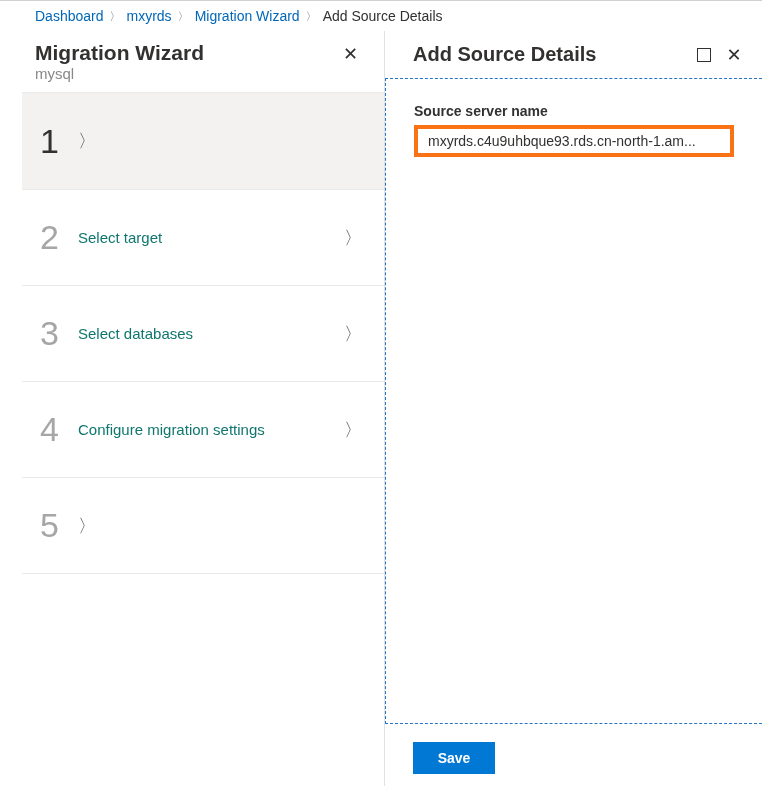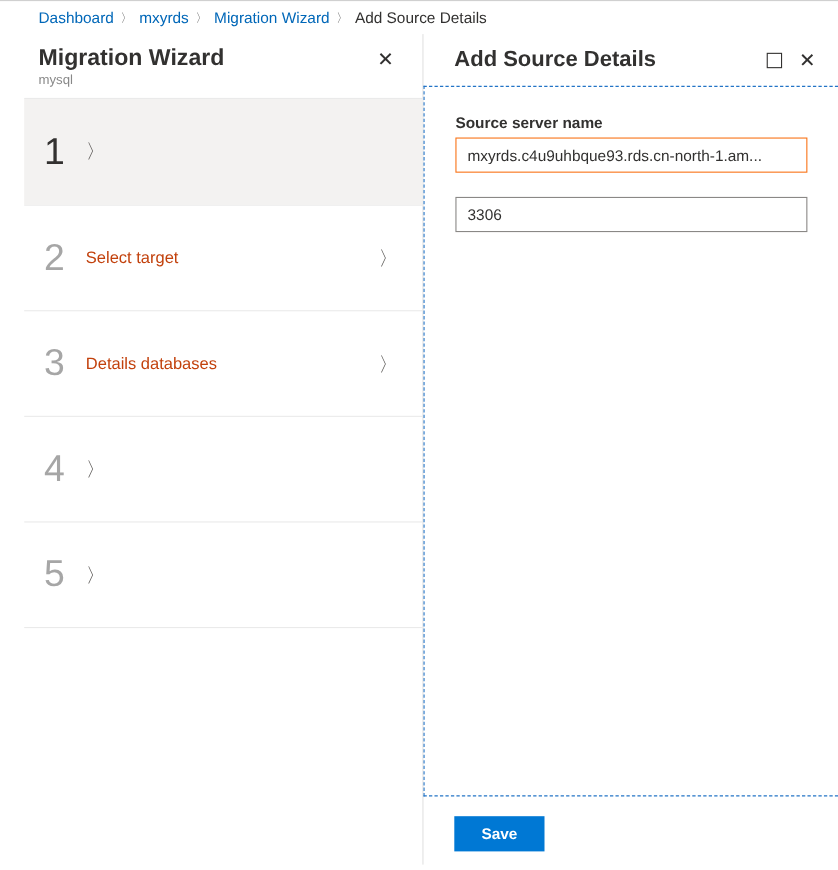--- a/index.html
+++ b/index.html
@@ -11,48 +11,48 @@
     .breadcrumb .bc-sep { color:#707070; font-size:11px; }
     .breadcrumb .bc-current { color:#323130; }
 
     .main { display:flex; width:100%; height:calc(100% - 36px); }
     .left { width:385px; border-right:1px solid #e1e1e1; display:flex; flex-direction:column; }
     .left-body { padding-left:22px; }
 
     .wiz-header { display:flex; align-items:flex-start; justify-content:space-between; padding:10px 22px 10px 35px; }
     .wiz-title-block { display:flex; flex-direction:column; }
     .wiz-title { font-size:21px; font-weight:600; color:#323130; }
-    .wiz-sub { font-size:12px; color:#888; margin-top:0px; }
+    .wiz-sub { font-size:15px; color:#888; margin-top:0px; }
     .close-x { font-size:18px; font-weight:400; color:#323130; cursor:pointer; padding:4px; line-height:1; }
 
     .steps { display:flex; flex-direction:column; }
     .step { display:flex; align-items:center; height:96px; padding:0 22px 0 18px; cursor:pointer; border-bottom:0; }
     .step + .step { border-top:1px solid #eaeaea; }
     .steps { border-top:1px solid #eaeaea; border-bottom:1px solid #eaeaea; }
     .step.active { background:#f3f2f1; }
     .step-num { font-size:34px; font-weight:350; color:#a6a6a6; width:38px; display:flex; justify-content:flex-start; }
     .step.active .step-num { color:#323130; }
-    .step-label { font-size:15px; color:#c2410c; flex:1; }
+    .step-label { font-size:15px; color:#0f766e; flex:1; }
     .step.active .step-label { color:#323130; }
     .step-chevron { font-size:18px; color:#605e5c; font-weight:300; }
 
     .right { flex:1; display:flex; flex-direction:column; }
     .right-header { display:flex; align-items:center; justify-content:space-between; padding:12px 20px 12px 28px; }
     .panel-title { font-size:20px; font-weight:600; color:#323130; }
     .hdr-icons { display:flex; align-items:center; gap:14px; }
     .hdr-icon { width:16px; height:16px; display:flex; align-items:center; justify-content:center; cursor:pointer; color:#323130; }
     .hdr-square { width:14px; height:14px; border:1px solid #323130; }
     .hdr-close { font-size:18px; line-height:1; }
 
     .panel-body { flex:1; display:flex; flex-direction:column; }
     .panel-content { flex:1; margin:0 0 0 0; border-top:1px dashed #2374c6; border-left:1px dashed #2374c6; border-bottom:1px dashed #2374c6; padding:24px 28px 0 28px; }
 
     .form-field { margin-bottom:22px; }
     .form-field label { display:block; font-weight:600; font-size:14px; color:#323130; margin-bottom:6px; }
-    .form-field input { width:100%; height:32px; border:1px solid #f97316; padding:0 10px; font-size:14px; color:#323130; outline:none; text-overflow:ellipsis; font-family:inherit; }
+    .form-field input { width:100%; height:32px; border:4px solid #f97316; padding:0 10px; font-size:14px; color:#323130; outline:none; text-overflow:ellipsis; font-family:inherit; }
     .form-field input.neutral { border-color:#8a8886; }
 
     .panel-footer { padding:18px 28px 12px 28px; }
     .save-btn { background:#0078d4; color:#fff; border:none; height:32px; width:82px; font-size:14px; font-weight:600; cursor:pointer; }
   </style>
 </head>
 <body>
 
 <div class="top-divider"></div>
 
@@ -88,26 +88,27 @@
         </div>
 
         <div class="step">
           <span class="step-num">2</span>
           <span class="step-label">Select target</span>
           <span class="step-chevron">〉</span>
         </div>
 
         <div class="step">
           <span class="step-num">3</span>
-          <span class="step-label">Details databases</span>
+          <span class="step-label">Select databases</span>
           <span class="step-chevron">〉</span>
         </div>
 
         <div class="step">
           <span class="step-num">4</span>
+          <span class="step-label">Configure migration settings</span>
           <span class="step-chevron">〉</span>
         </div>
 
         <div class="step">
           <span class="step-num">5</span>
           <span class="step-chevron">〉</span>
         </div>
 
       </div>
     </div>
@@ -128,21 +129,20 @@
 
     <div class="panel-body">
       <div class="panel-content">
 
         <div class="form-field">
           <label>Source server name</label>
           <input type="text" value="mxyrds.c4u9uhbque93.rds.cn-north-1.am..." style="">
         </div>
 
         <div class="form-field">
-          <input class="neutral" type="text" value="3306" style="">
         </div>
 
 
 
       </div>
 
       <div class="panel-footer">
         <button class="save-btn">Save</button>
       </div>
     </div>

